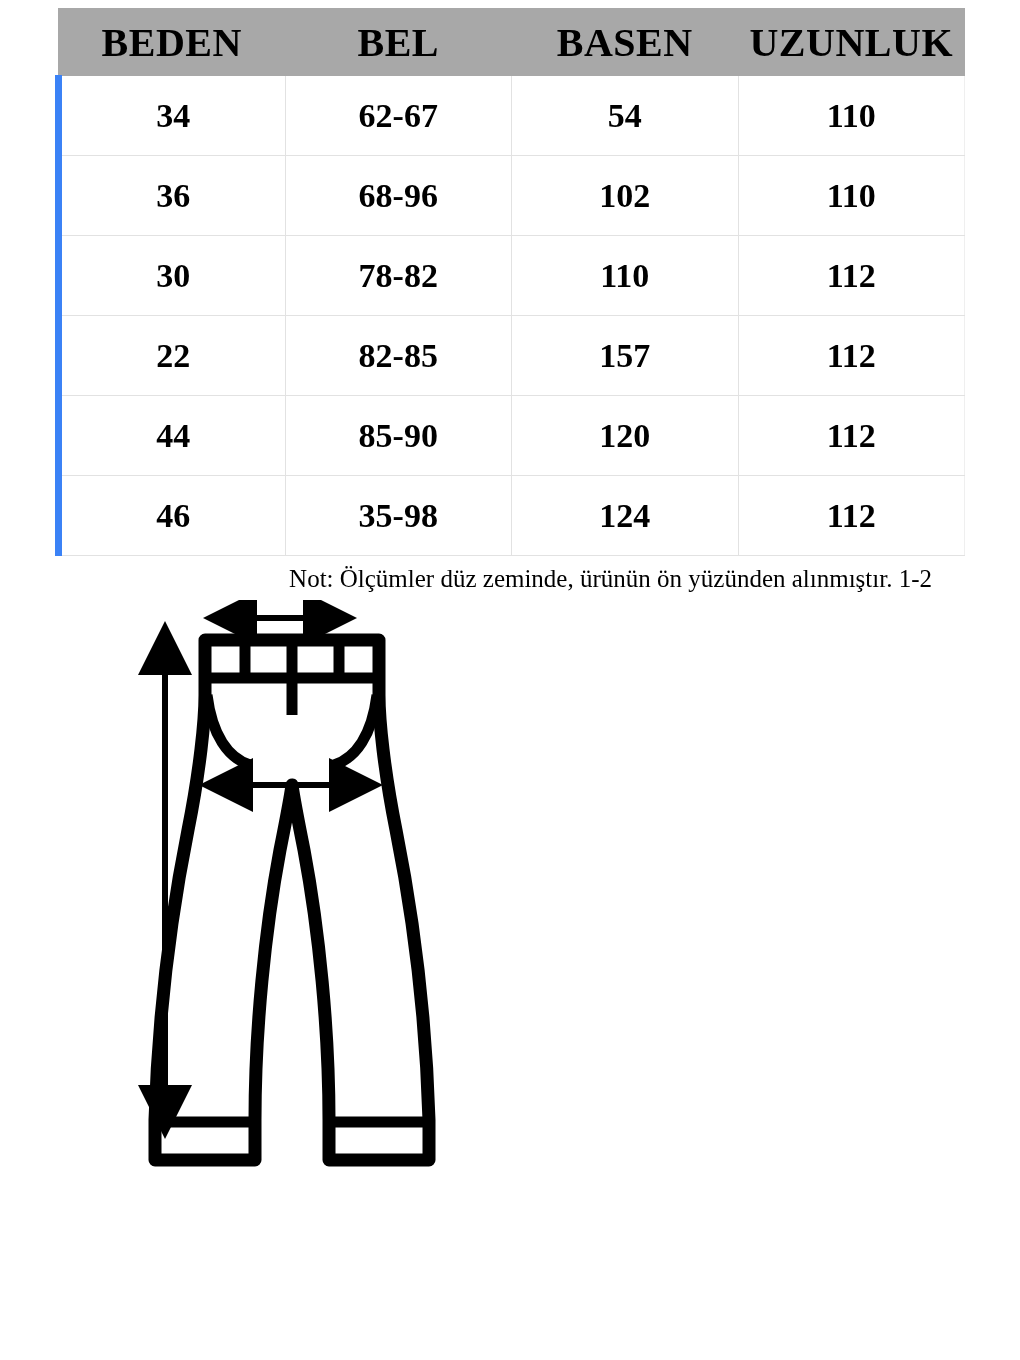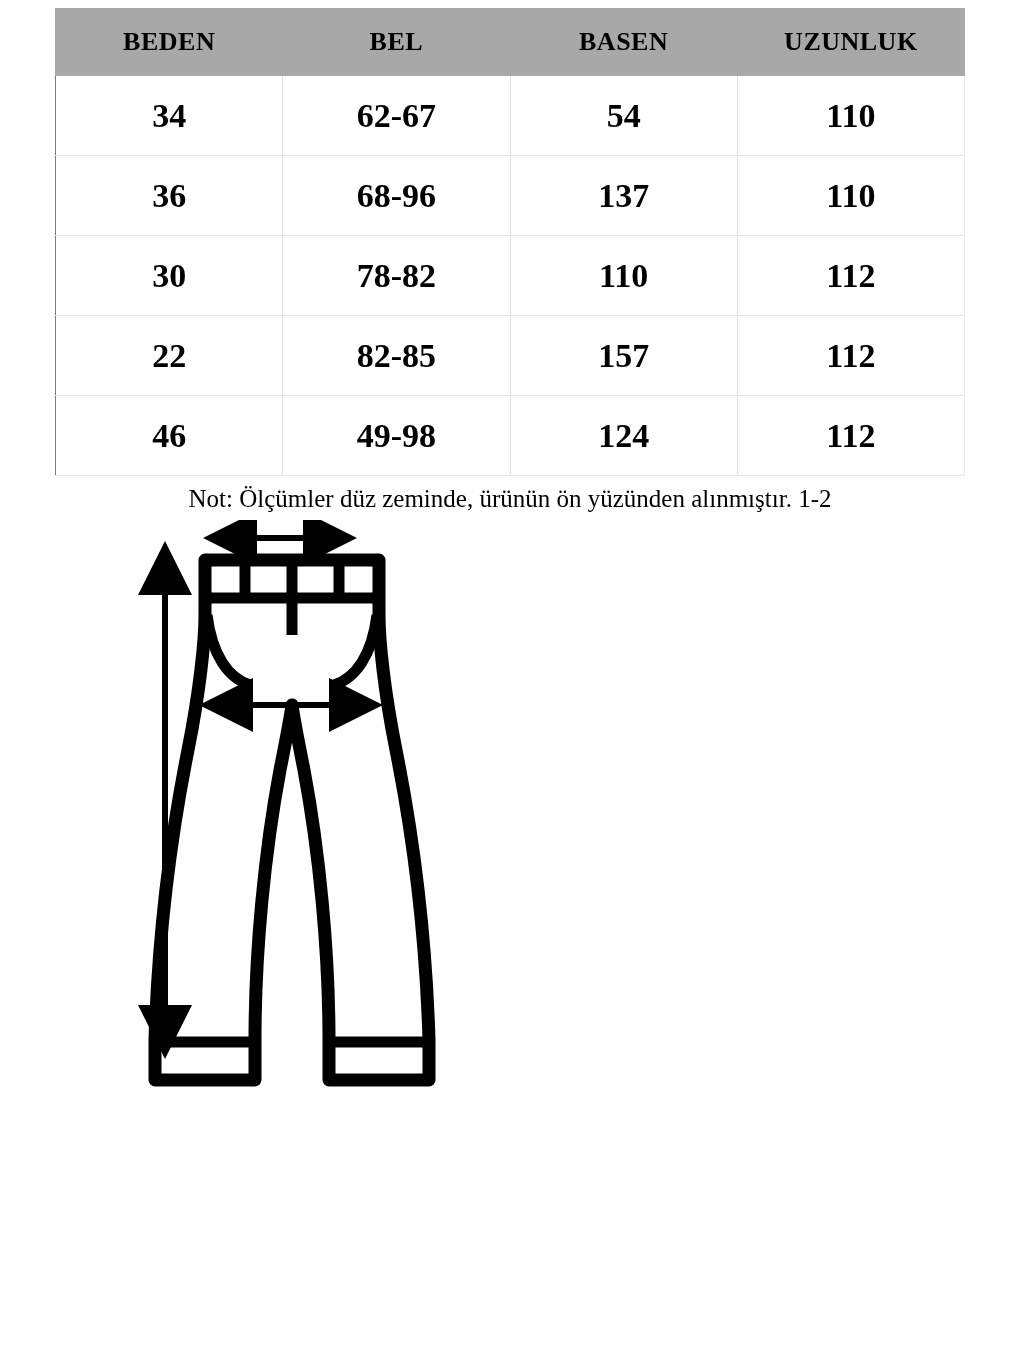--- a/index.html
+++ b/index.html
@@ -23,45 +23,45 @@
   }
   table.size-table {
     width: 100%;
     border-collapse: collapse;
     table-layout: fixed;
   }
   table.size-table th {
     background: #a8a8a8;
     font-family: "Liberation Serif", serif;
     font-weight: bold;
-    font-size: 26px;
+    font-size: 40px;
     letter-spacing: 0.5px;
     height: 64px;
     text-align: center;
     color: #000;
     border: 1px solid #a8a8a8;
   }
   table.size-table td {
     height: 77px;
     text-align: center;
     font-family: "Liberation Serif", serif;
     font-weight: bold;
     font-size: 34px;
     border: 1px solid #e2e2e2;
     color: #000;
   }
-  table.size-table tr td:first-child { border-left: 1px solid #3b82f6; }
+  table.size-table tr td:first-child { border-left: 7px solid #3b82f6; }
   table.size-table tr td:last-child { border-right: 1px solid #efefef; }
 
   .note {
     font-family: "Liberation Serif", serif;
     font-size: 25px;
     line-height: 1.35;
-    text-align: center;
-    padding: 6px 60px 0 60px;
+    text-align: right;
+    padding: 6px 88px 0 60px;
     box-sizing: border-box;
   }
   .note .line2 {
     display: block;
     margin-left: 60px;
   }
 
   
   .lower {
     position: relative;
@@ -94,38 +94,44 @@
     <tbody>
       <tr>
         <td>34</td>
         <td>62-67</td>
         <td>54</td>
         <td>110</td>
       </tr>
       <tr>
         <td>36</td>
         <td>68-96</td>
-        <td>137</td>
+        <td>102</td>
         <td>110</td>
       </tr>
       <tr>
         <td>30</td>
         <td>78-82</td>
         <td>110</td>
         <td>112</td>
       </tr>
       <tr>
         <td>22</td>
         <td>82-85</td>
         <td>157</td>
         <td>112</td>
       </tr>
       <tr>
+        <td>44</td>
+        <td>85-90</td>
+        <td>120</td>
+        <td>112</td>
+      </tr>
+      <tr>
         <td>46</td>
-        <td>49-98</td>
+        <td>35-98</td>
         <td>124</td>
         <td>112</td>
       </tr>
     </tbody>
   </table>
 </div>
 
 <div class="note">
   <span>Not: Ölçümler düz zeminde, ürünün ön yüzünden alınmıştır. 1-2</span>
 </div>

